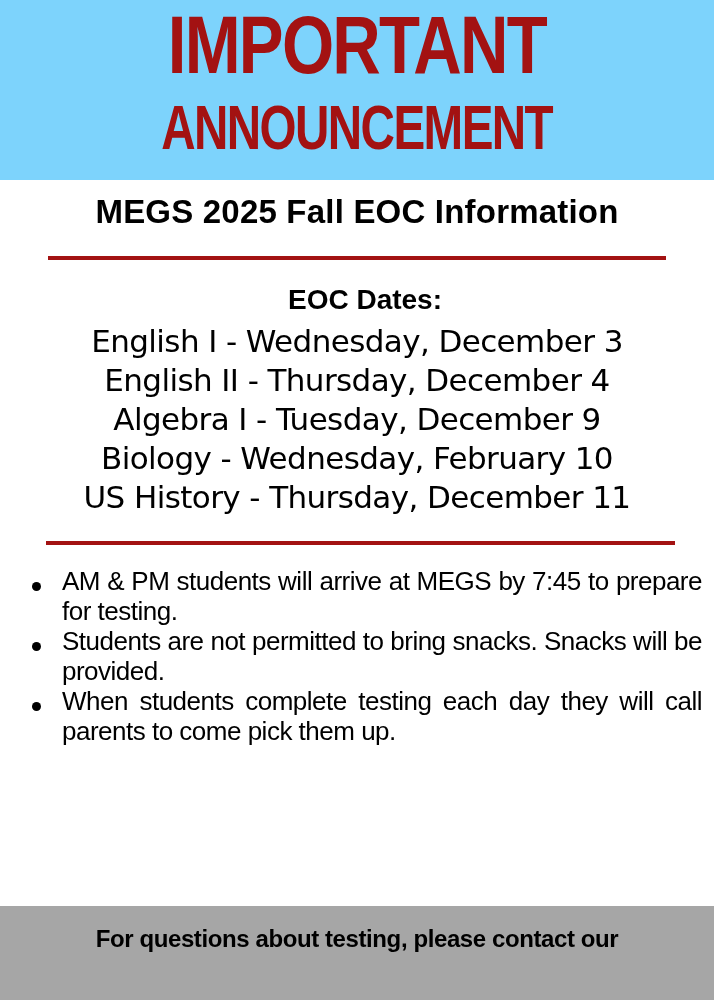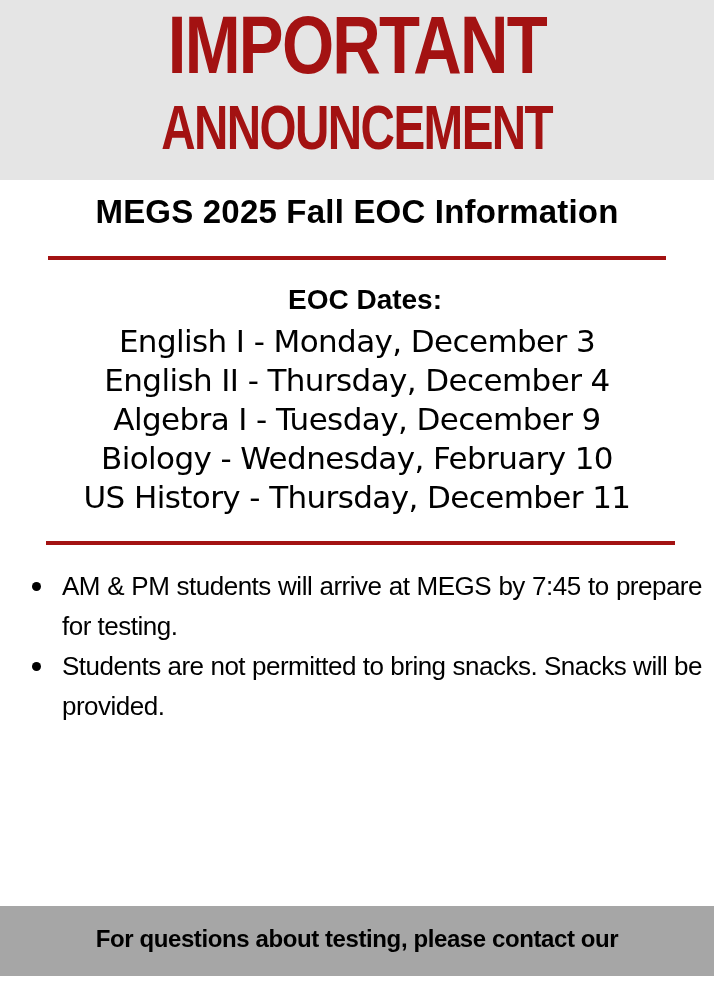--- a/index.html
+++ b/index.html
@@ -5,21 +5,21 @@
     html, body { margin: 0; padding: 0; }
     body {
       width: 714px; height: 1000px; overflow: hidden;
       background: #ffffff;
       font-family: "Liberation Sans", sans-serif;
       color: #000;
       position: relative;
     }
     .header {
       position: absolute; left: 0; top: 0; width: 714px; height: 180px;
-      background: #e5e5e5;
+      background: #7dd3fc;
     }
     .headline {
       position: absolute; left: 0; width: 714px; text-align: center;
       color: #a31212;
       font-family: "Liberation Sans", sans-serif;
       font-weight: 700;
       line-height: 1;
       white-space: nowrap;
     }
     .headline span {
@@ -50,35 +50,35 @@
       position: absolute; left: 0; top: 322px; width: 714px; text-align: center;
       font-size: 31px; line-height: 39px;
       font-family: "DejaVu Sans", sans-serif; font-weight: 400;
       letter-spacing: -0.6px;
     }
     .dates div { white-space: nowrap; }
 
     .bullets {
       position: absolute; left: 28px; top: 566px; width: 674px;
       list-style: none; margin: 0; padding: 0;
-      font-size: 26px; line-height: 40px;
+      font-size: 26px; line-height: 30px;
       font-family: "Liberation Sans Narrow", "Liberation Sans", sans-serif;
     }
     .bullets li {
       position: relative; padding-left: 34px; margin-bottom: 0;
       text-align: justify;
     }
     .bullets li .txt { display: block; letter-spacing: -0.5px; }
     .bullets li .dot {
       position: absolute; left: 4px; top: 16px; width: 9px; height: 9px;
       border-radius: 50%; background: #000;
     }
 
     .footer {
-      position: absolute; left: 0; top: 906px; width: 714px; height: 70px;
+      position: absolute; left: 0; top: 906px; width: 714px; height: 94px;
       background: #a6a6a6;
     }
     .footer-text {
       position: absolute; left: 0; top: 14px; width: 714px; text-align: center;
       font-size: 24px; line-height: 37px; font-weight: 700;
       letter-spacing: -0.4px;
     }
     .footer-text div { white-space: nowrap; }
   </style>
 </head>
@@ -89,37 +89,41 @@
   <div class="headline hl2"><span>ANNOUNCEMENT</span></div>
 </div>
 
 <div class="subtitle">MEGS 2025 Fall EOC Information</div>
 
 <div class="divider div1"></div>
 
 <div class="dates-title">EOC Dates:</div>
 
 <div class="dates">
-  <div>English I - Monday, December 3</div>
+  <div>English I - Wednesday, December 3</div>
   <div>English II - Thursday, December 4</div>
   <div>Algebra I - Tuesday, December 9</div>
   <div>Biology - Wednesday, February 10</div>
   <div>US History - Thursday, December 11</div>
 </div>
 
 <div class="divider div2"></div>
 
 <ul class="bullets">
   <li>
     <span class="dot"></span>
     <span class="txt">AM &amp; PM students will arrive at MEGS by 7:45 to prepare for testing.</span>
   </li>
   <li>
     <span class="dot"></span>
     <span class="txt">Students are not permitted to bring snacks. Snacks will be provided.</span>
   </li>
+  <li>
+    <span class="dot"></span>
+    <span class="txt">When students complete testing each day they will call parents to come pick them up.</span>
+  </li>
 </ul>
 
 <div class="footer">
   <div class="footer-text">
     <div>For questions about testing, please contact our</div>
   </div>
 </div>
 
 </body></html>

